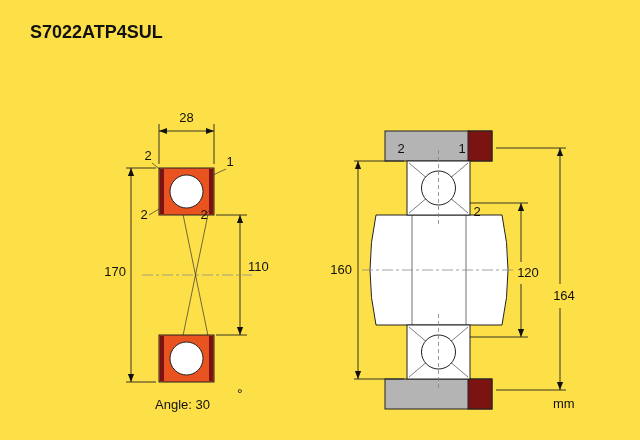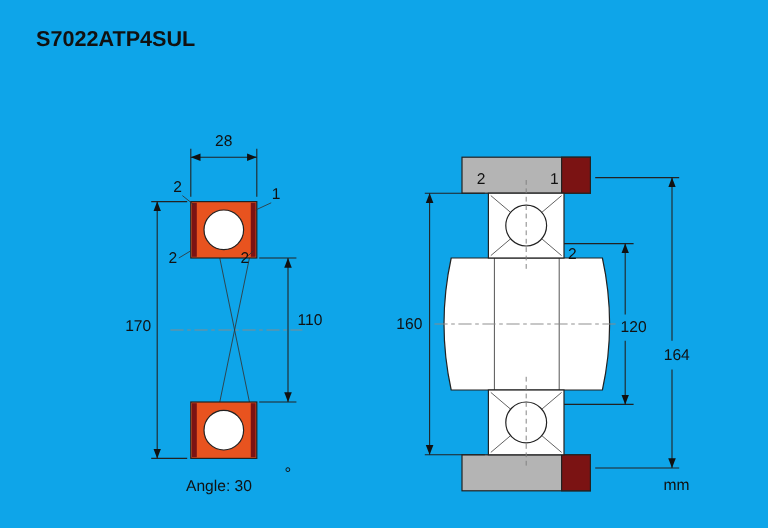--- a/index.html
+++ b/index.html
@@ -1,17 +1,17 @@
 <!DOCTYPE html>
 <html><head>
 <meta charset="utf-8">
 <style>
   html,body{margin:0;padding:0;background:#fff;}
   .page{
-    position:relative;width:640px;height:440px;background:#0ea5e9;
+    position:relative;width:640px;height:440px;background:#fde047;
     font-family:"Liberation Sans",sans-serif;overflow:hidden;
   }
   svg{display:block;}
   text{font-family:"Liberation Sans",sans-serif;fill:#111111;}
   .title-text{font-size:18px;font-weight:bold;}
   .dim-text{font-size:13px;}
   .small-text{font-size:13px;}
   .deg-text{font-size:14px;}
   .ext{stroke:#222;stroke-width:0.9;fill:none;}
   .dim{stroke:#222;stroke-width:0.9;fill:none;}

